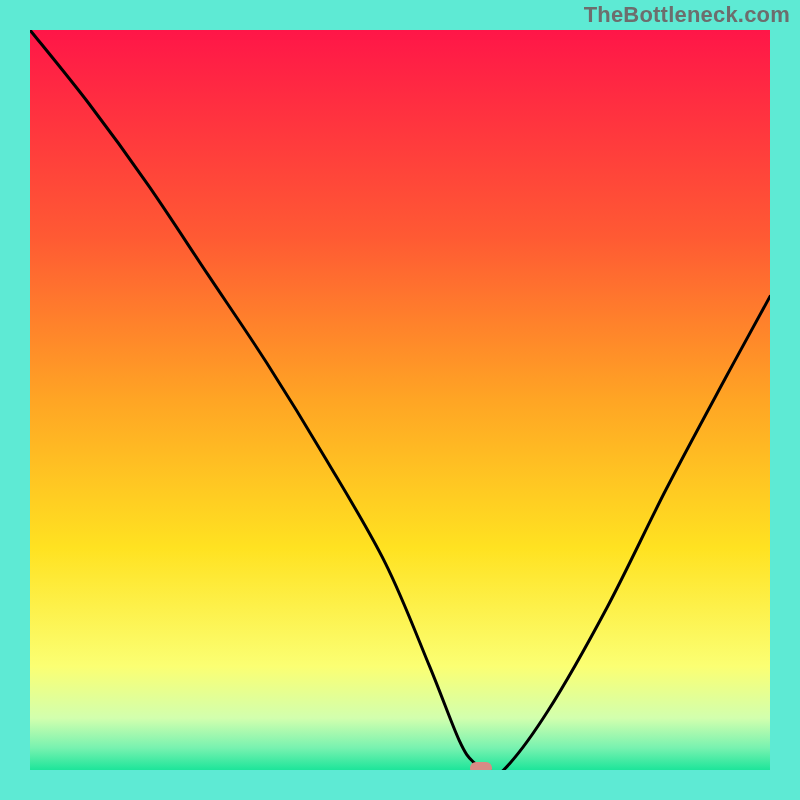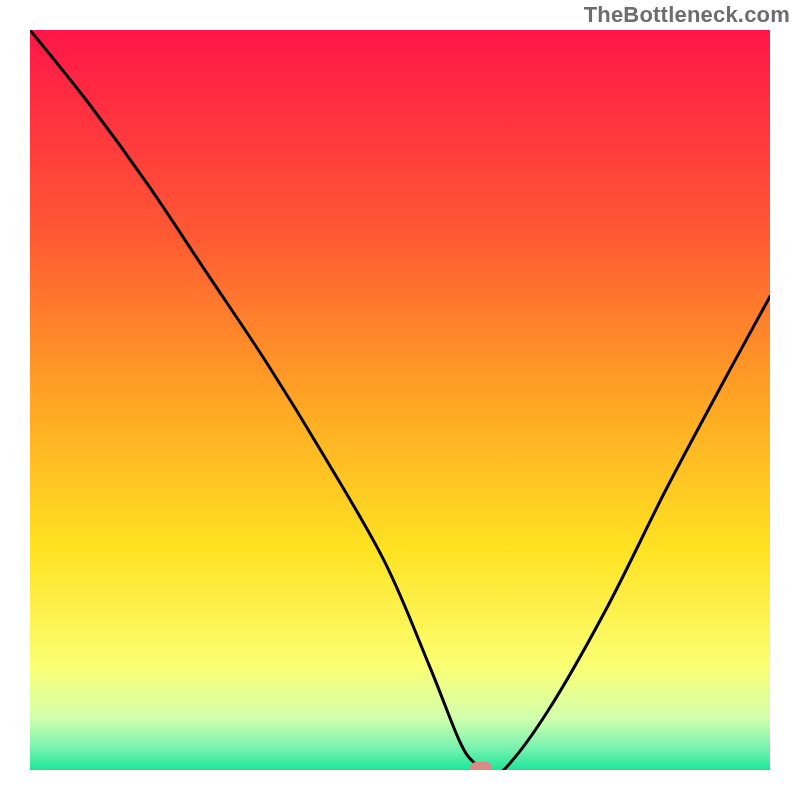--- a/index.html
+++ b/index.html
@@ -7,21 +7,21 @@
     padding: 0;
     width: 800px;
     height: 800px;
     background: #000;
     font-family: Arial, Helvetica, sans-serif;
   }
   .frame {
     position: relative;
     width: 800px;
     height: 800px;
-    background: #ffffff;
+    background: #5eead4;
   }
   .watermark {
     position: absolute;
     top: 2px;
     right: 10px;
     color: #6d6d6d;
     font-size: 22px;
     font-weight: 600;
     letter-spacing: 0.2px;
   }

